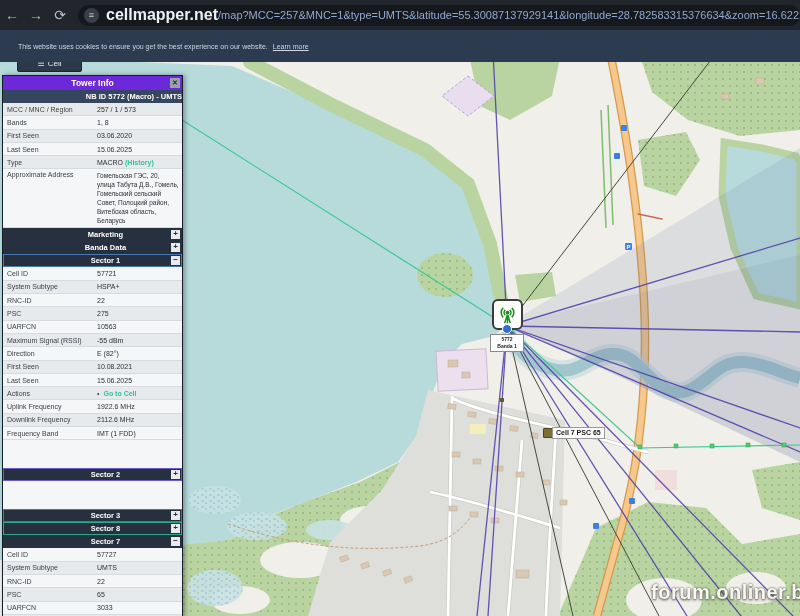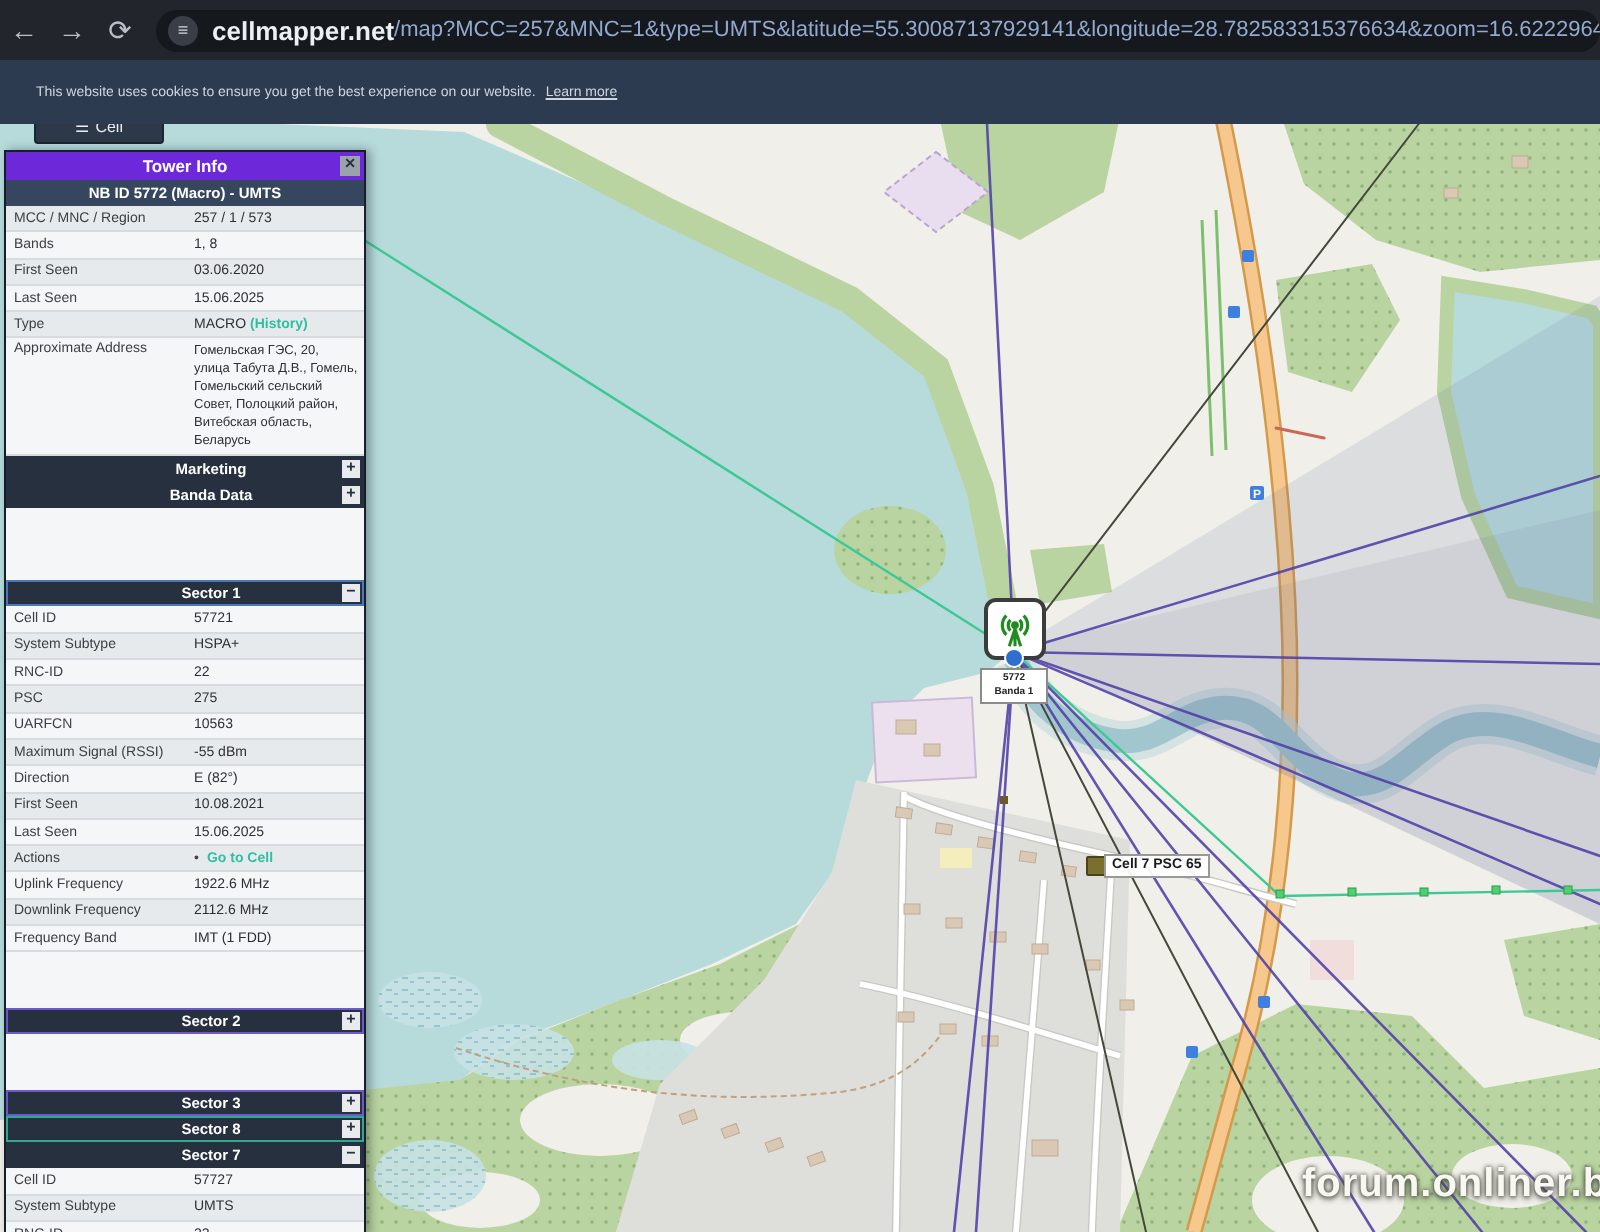--- a/index.html
+++ b/index.html
@@ -6,21 +6,21 @@
   body{width:800px;height:616px;overflow:hidden;position:relative;
        font-family:"Liberation Sans",sans-serif;}
   
   .browser-bar{position:absolute;left:0;top:0;width:800px;height:30px;background:#22252b;
                display:flex;align-items:center;z-index:50;}
   .nav-ico{color:#b9bec7;font-size:14px;width:24px;text-align:center;cursor:pointer;}
   .url-pill{margin-left:6px;height:21px;flex:1;background:#15181d;border-radius:11px;
             display:flex;align-items:center;overflow:hidden;white-space:nowrap;padding-left:6px;}
   .site-ico{width:15px;height:15px;border-radius:50%;background:#3a3f47;color:#cfd4da;
             font-size:9px;line-height:15px;text-align:center;margin-right:7px;flex:0 0 auto;}
-  .url-domain{color:#eceff3;font-weight:bold;font-size:13px;}
+  .url-domain{color:#eceff3;font-weight:bold;font-size:16px;}
   .url-path{color:#93a9cf;font-size:11px;}
   
   .cookie-bar{position:absolute;left:0;top:30px;width:800px;height:32px;background:#2d3b50;
               z-index:40;display:flex;align-items:center;}
   .cookie-msg{color:#cdd6e1;font-size:7px;margin-left:18px;}
   .cookie-link{color:#cdd6e1;font-size:7px;text-decoration:underline;margin-left:5px;cursor:pointer;}
   
   .map-area{position:absolute;left:0;top:0;width:800px;height:616px;z-index:1;}
   .map-overlay{position:absolute;z-index:5;}
   .tower-box{left:492px;top:299px;width:27px;height:27px;background:#fff;border:2px solid #3c3c3c;
@@ -40,26 +40,26 @@
             align-items:center;justify-content:center;gap:3px;cursor:pointer;border-radius:2px;}
   
   .panel{position:absolute;left:2px;top:75px;width:179px;height:541px;z-index:30;
          background:#f5f6f8;border:1px solid #161e2b;box-shadow:2px 0 5px rgba(0,0,0,.35);
          overflow:hidden;font-size:7px;color:#2c2f33;}
   .p-header{height:14px;background:#6d28d9;color:#fff;font-weight:bold;font-size:8.5px;
             text-align:center;line-height:14px;position:relative;}
   .p-close{position:absolute;right:2px;top:2px;width:10px;height:10px;background:#9aa2ab;
            color:#26303e;font-size:7px;line-height:10px;text-align:center;cursor:pointer;}
   .p-sub{height:13px;background:#37465f;color:#fff;font-weight:bold;font-size:7.5px;
-         text-align:center;line-height:13px;}
+         text-align:right;line-height:13px;}
   .sec-bar{height:13px;background:#26303e;color:#fff;font-weight:bold;font-size:7.5px;
            text-align:center;line-height:13px;position:relative;padding-left:26px;}
   .sec-bar .tgl{position:absolute;right:2px;top:2px;width:9px;height:9px;background:#e8eaed;
                 color:#26303e;font-size:8px;line-height:8px;text-align:center;cursor:pointer;}
-  .bd-blue{box-shadow:inset 0 0 0 1px #4a79b8;margin-top:36px;}
+  .bd-blue{box-shadow:inset 0 0 0 1px #4a79b8;}
   .bd-purple{box-shadow:inset 0 0 0 1px #6a5acd;margin-top:28px;}
   .bd-teal{box-shadow:inset 0 0 0 1px #2ea98c;}
   .row{display:flex;min-height:12.3px;align-items:center;border-bottom:1px solid #d7dade;}
   .lbl{width:90px;padding-left:4px;color:#3a3e44;}
   .val{flex:1;color:#2c2f33;}
   .tbl-info .row:nth-of-type(odd){background:#e7eaed;}
   .tbl-info .row:nth-of-type(even){background:#f5f6f8;}
   .tbl-sec .row:nth-of-type(odd){background:#f5f6f8;}
   .tbl-sec .row:nth-of-type(even){background:#e7eaed;}
   .shade-a{background:#e7eaed;}

